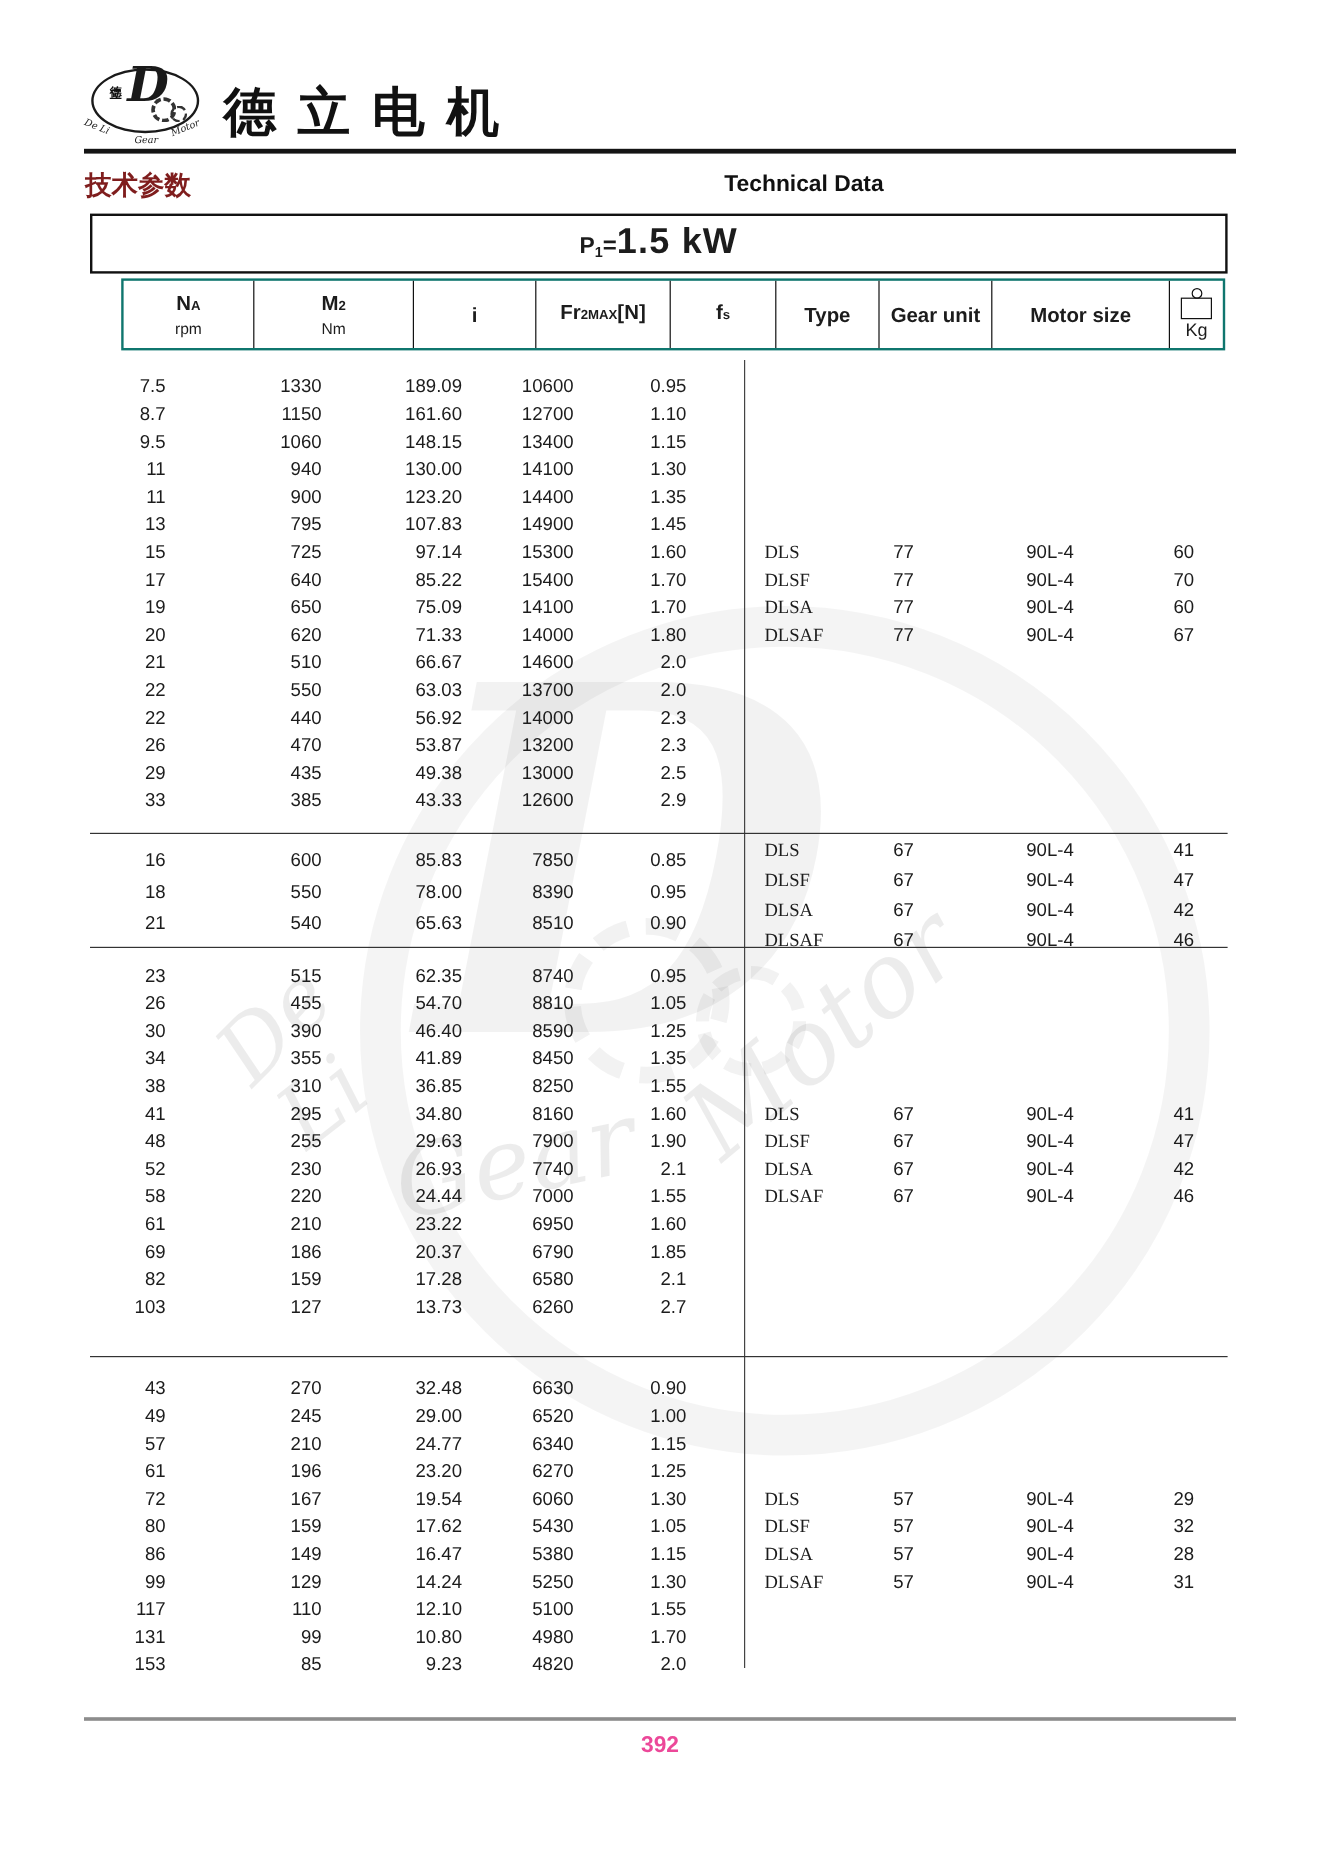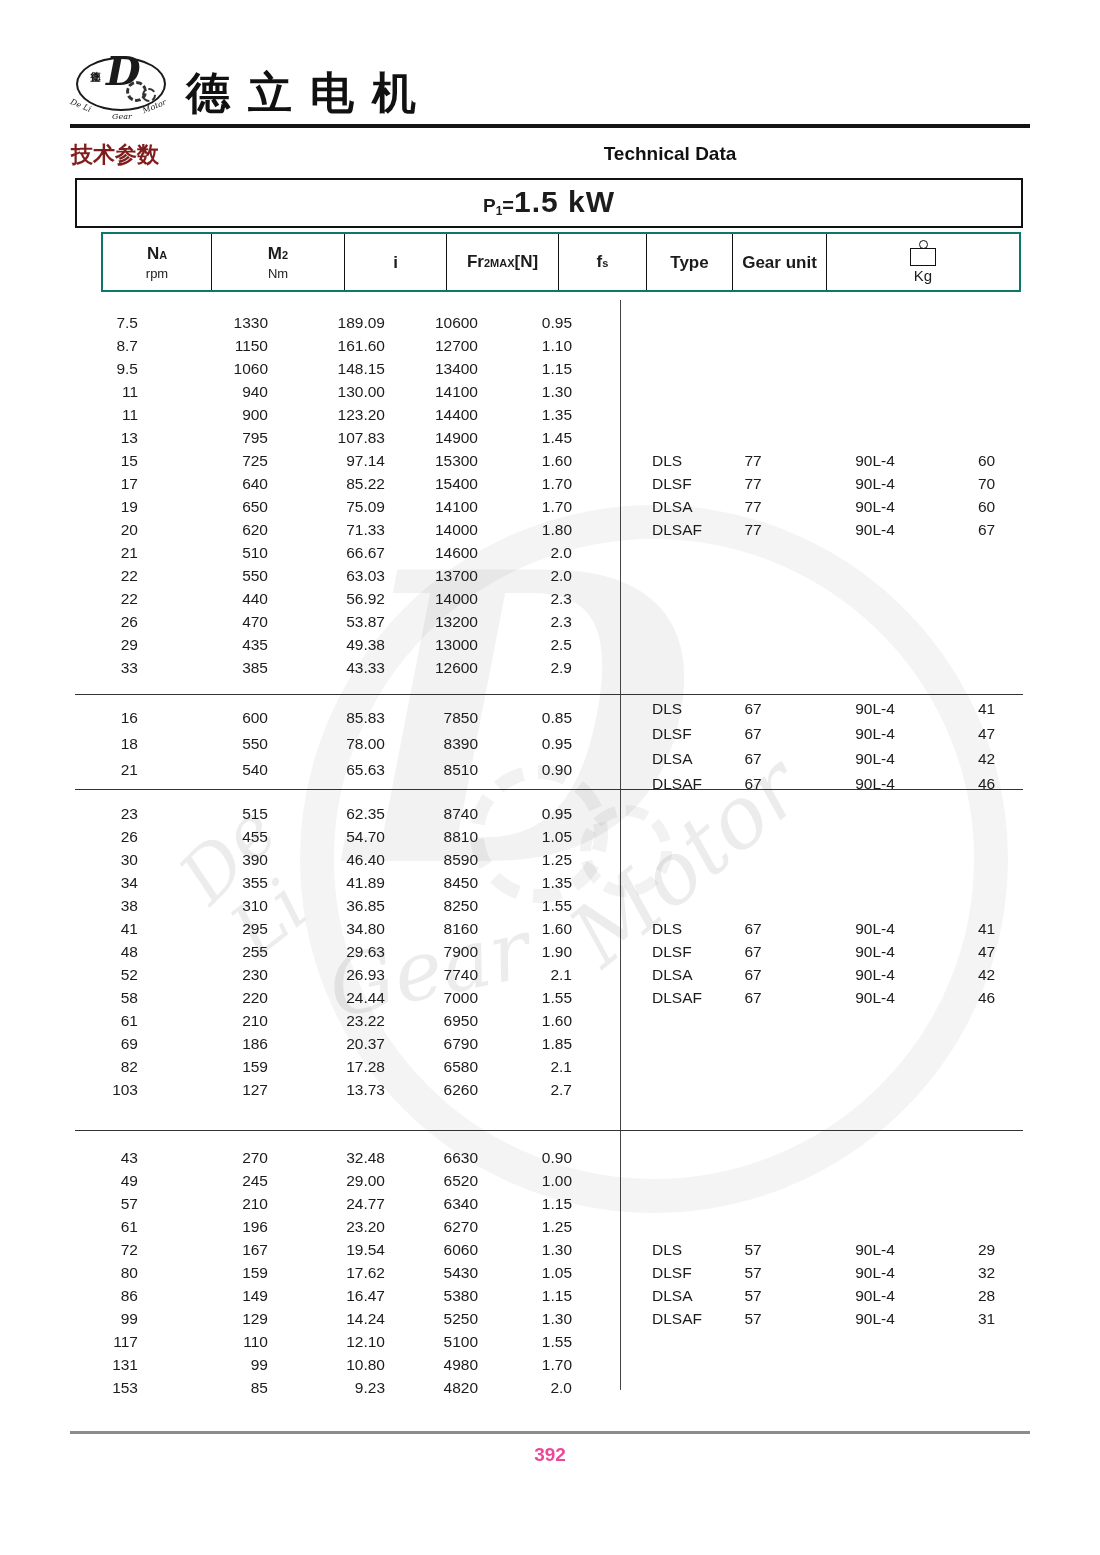--- a/index.html
+++ b/index.html
@@ -95,21 +95,21 @@
   .b2 .rows-right{--rh:25px; top:1px;}
   .b3 .rows-right{top:127px;}
   .b4 .rows-right{top:107px;}
   .lcell{box-sizing:border-box; text-align:right;}
   .lcell.c0{width:110px; padding-right:47px;}
   .lcell.c1{width:133px; padding-right:50px;}
   .lcell.c2{width:102px; padding-right:35px;}
   .lcell.c3{width:112px; padding-right:54px;}
   .lcell.c4{width:88px;  padding-right:48px;}
   .rcell{box-sizing:border-box;}
-  .rcell.c0{width:86px;  padding-left:32px; text-align:left;}
+  .rcell.c0{width:86px;  padding-left:17px; text-align:left;font-family:Liberation Serif, serif;}
   .rcell.c1{width:94px;  text-align:center;}
   .rcell.c2{width:150px; text-align:center;}
   .rcell.c3{width:73px;  text-align:center;}
 
   
   .footer-rule{position:absolute; left:70px; top:1431px; width:960px; height:3px; background:#8c8c8c;}
   .page-num{position:absolute; left:0; top:1444px; width:100%; text-align:center;
             font-size:19px; color:#ec4899;font-weight:bold;}
 </style>
 </head>
@@ -167,20 +167,23 @@
       </div>
       <div class="hcell hc4">
         <div class="h1"><span>f</span><span class="hsub">s</span></div>
       </div>
       <div class="hcell hc5">
         <div class="h1">Type</div>
       </div>
       <div class="hcell hc6">
         <div class="h1">Gear unit</div>
       </div>
+      <div class="hcell hc7">
+        <div class="h1">Motor size</div>
+      </div>
       <div class="hcell hc8">
         <div class="wknob"></div>
         <div class="wbody"></div>
         <div class="kg-label">Kg</div>
       </div>
     </div>
 
     <div class="tbody">
       <div class="vdiv"></div>
 

